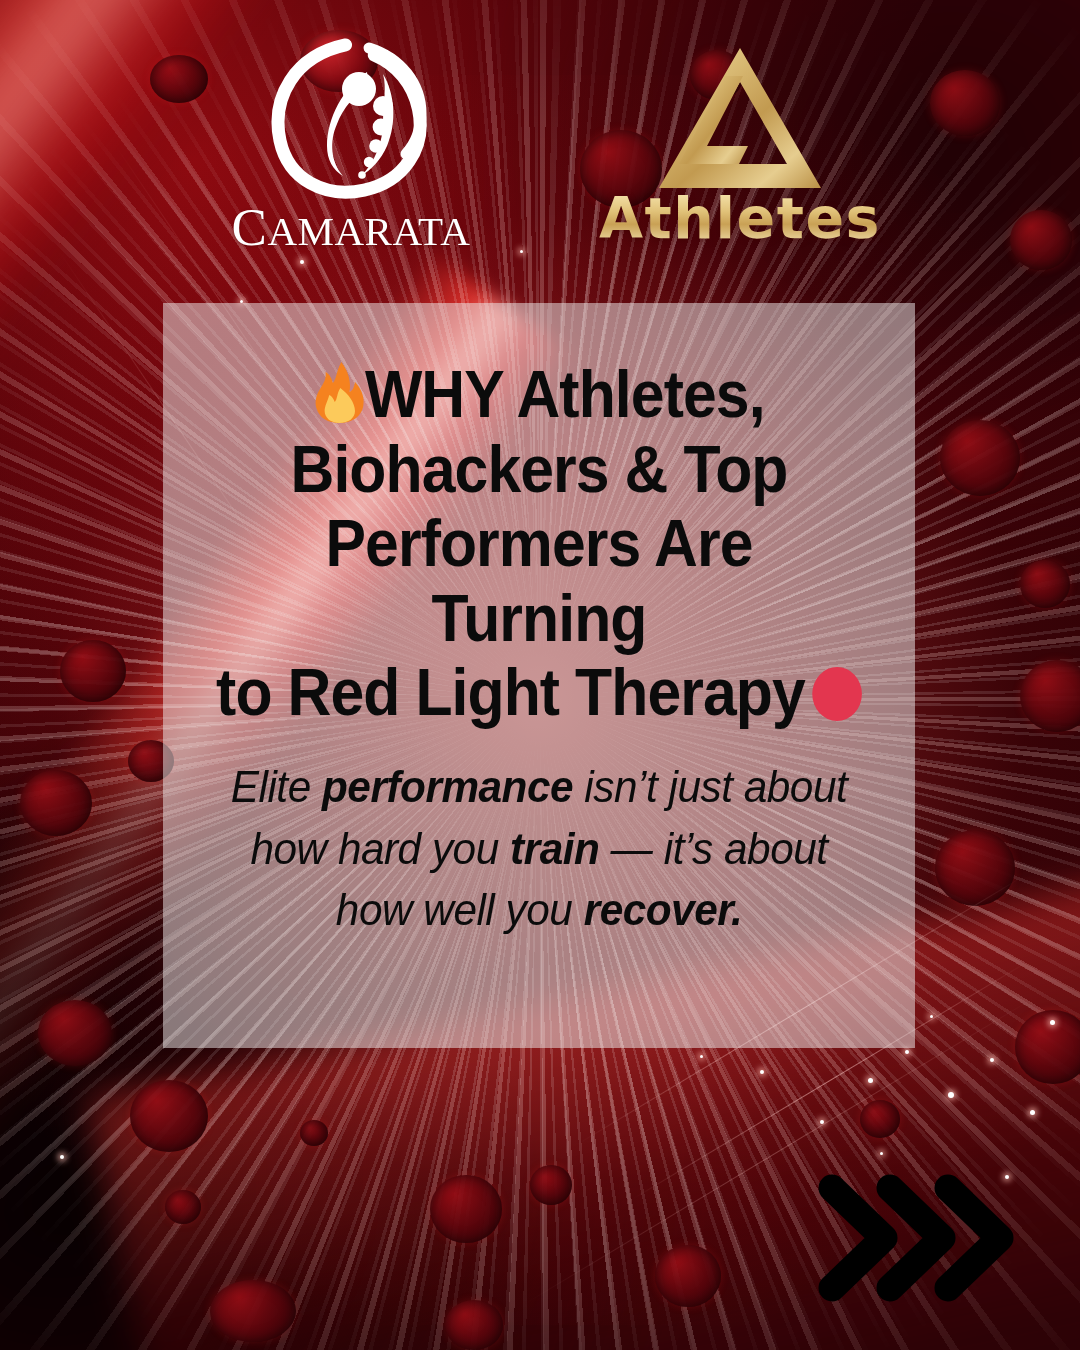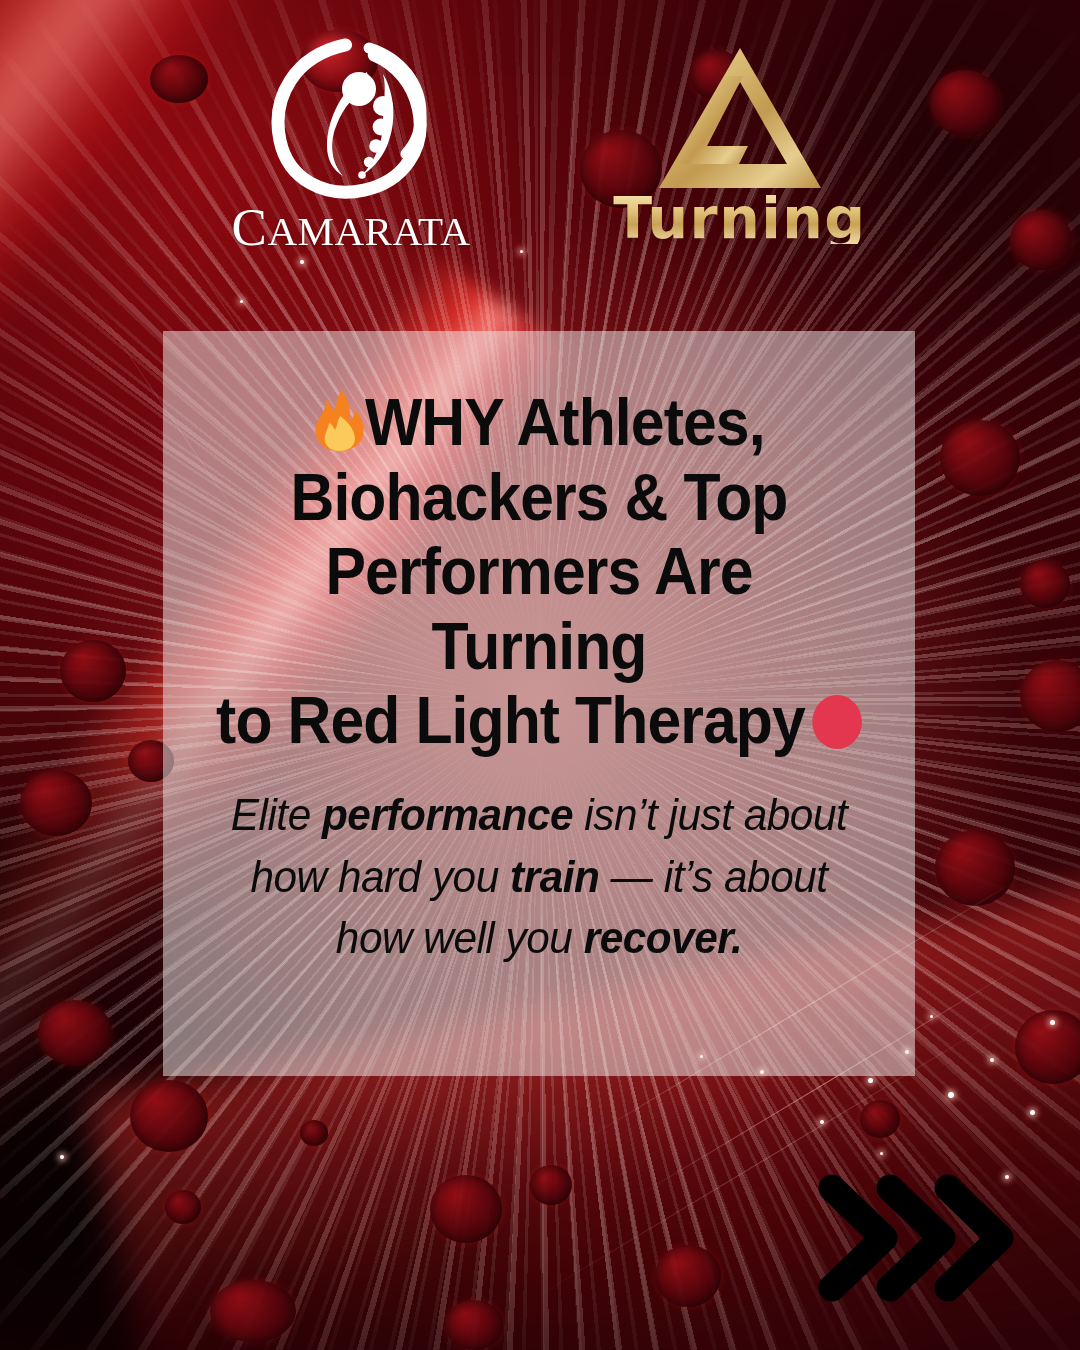--- a/index.html
+++ b/index.html
@@ -199,21 +199,20 @@
   }
 
   
   .card {
     position: absolute;
     left: 163px; top: 303px;
     width: 752px; height: 745px;
     background: rgba(236,232,232,0.52);
     box-sizing: border-box;
     padding: 54px 24px 0 24px;
-    margin-top: 28px;
   }
   .headline {
     margin: 0;
     color: #0b0b0b;
     font-family: "Liberation Sans", sans-serif;
     font-weight: 700;
     font-size: 66px;
     line-height: 1.13;
     text-align: center;
     letter-spacing: -1px;
@@ -361,21 +360,21 @@
         </defs>
 
         <path fill-rule="evenodd" fill="url(#gold)" d="M85 6 L166 146 L4 146 Z
              M85 40 L132 122 L38 122 Z"></path>
 
         <path fill="url(#gold)" d="M70 34 L88 34 L52 104 L93 104 L84 122 L24 122 Z"></path>
 
         <path fill="url(#gold)" d="M96 112 L122 112 L109 92 Z" opacity="0"></path>
       </svg>
       <div class="tri-word">
-        <span class="t1">Turning</span>
+        <span class="t1">Athletes</span>
       </div>
     </div>
 
   </div>
 
   <div class="card">
 
     <h1 class="headline"><svg class="emoji-fire" viewBox="0 0 56 62" aria-hidden="true">
           <path fill="#f5821f" d="M30 1 C24 12 25 18 21 22 C19 16 17 13 13 11 C14 18 11 22 7 28 C3 34 1 40 3 47 C6 57 16 62 28 62 C41 62 52 56 54 45 C56 34 50 26 45 21 C44 27 42 30 39 31 C41 22 38 10 30 1 Z"></path>
           <path fill="#fcca5b" d="M29 27 C25 33 26 38 23 41 C21 37 20 35 17 34 C15 41 12 45 12 50 C12 57 19 62 28 62 C38 62 45 57 45 50 C45 42 38 33 29 27 Z"></path>

